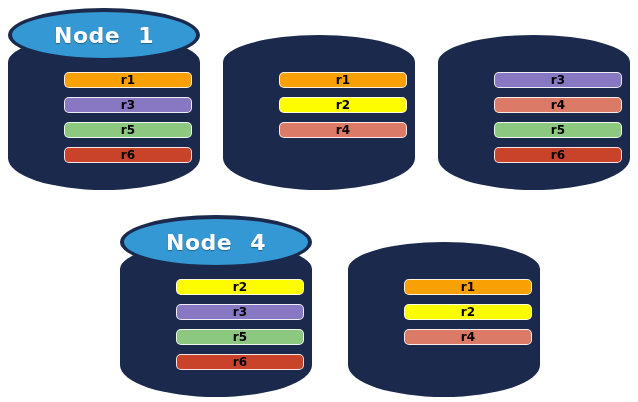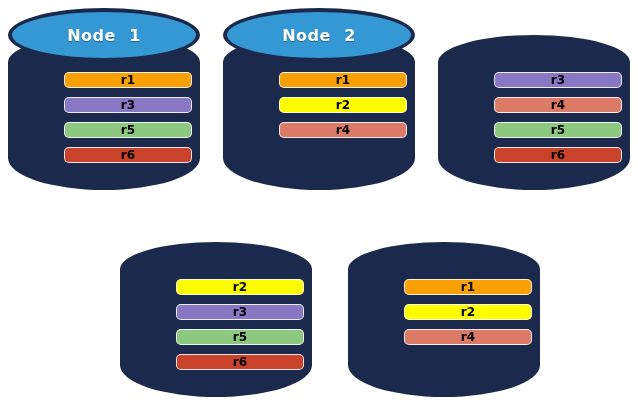--- a/index.html
+++ b/index.html
@@ -34,21 +34,21 @@
     position:absolute;
     left:0;right:0;top:0;height:54px;
     box-sizing:border-box;
     background:var(--top);
     border:4px solid var(--body);
     border-radius:50%;
     display:flex;align-items:center;justify-content:center;
   }
   .node-title{
     color:var(--title);
-    font-size:16px;font-weight:bold;
+    font-size:22px;font-weight:bold;
     word-spacing:0.45em;
     letter-spacing:0.5px;
     text-shadow:0 1px 1px rgba(0,0,0,0.35);
   }
   .bars{
     position:absolute;
     top:64px;left:0;right:0;
     display:flex;flex-direction:column;align-items:center;
     gap:9px;
     padding-left:48px;
@@ -77,23 +77,20 @@
       <div class="bars">
           <div class="bar" style="background: rgb(249, 160, 5); color: rgb(0, 0, 0);">r1</div>
           <div class="bar" style="background: rgb(136, 120, 195); color: rgb(0, 0, 0);">r3</div>
           <div class="bar" style="background: rgb(140, 200, 127); color: rgb(0, 0, 0);">r5</div>
           <div class="bar" style="background: rgb(200, 67, 42); color: rgb(0, 0, 0);">r6</div>
         </div>
     </figure>
 
     <figure class="cylinder" style="margin:0">
       <div class="cyl-body"></div>
-      <div class="cyl-top">
-        <span class="node-title">Node 2</span>
-      </div>
       <div class="bars">
           <div class="bar" style="background: rgb(249, 160, 5); color: rgb(0, 0, 0);">r1</div>
           <div class="bar" style="background: rgb(253, 253, 0); color: rgb(0, 0, 0);">r2</div>
           <div class="bar" style="background: rgb(220, 122, 104); color: rgb(0, 0, 0);">r4</div>
         </div>
     </figure>
 
     <figure class="cylinder" style="margin:0">
       <div class="cyl-body"></div>
       <div class="bars">
@@ -103,20 +100,23 @@
           <div class="bar" style="background: rgb(200, 67, 42); color: rgb(0, 0, 0);">r6</div>
         </div>
     </figure>
 
   </div>
 
   <div class="row row2">
 
     <figure class="cylinder" style="margin:0">
       <div class="cyl-body"></div>
+      <div class="cyl-top">
+        <span class="node-title">Node 4</span>
+      </div>
       <div class="bars">
           <div class="bar" style="background: rgb(253, 253, 0); color: rgb(0, 0, 0);">r2</div>
           <div class="bar" style="background: rgb(136, 120, 195); color: rgb(0, 0, 0);">r3</div>
           <div class="bar" style="background: rgb(140, 200, 127); color: rgb(0, 0, 0);">r5</div>
           <div class="bar" style="background: rgb(200, 67, 42); color: rgb(0, 0, 0);">r6</div>
         </div>
     </figure>
 
     <figure class="cylinder" style="margin:0">
       <div class="cyl-body"></div>

